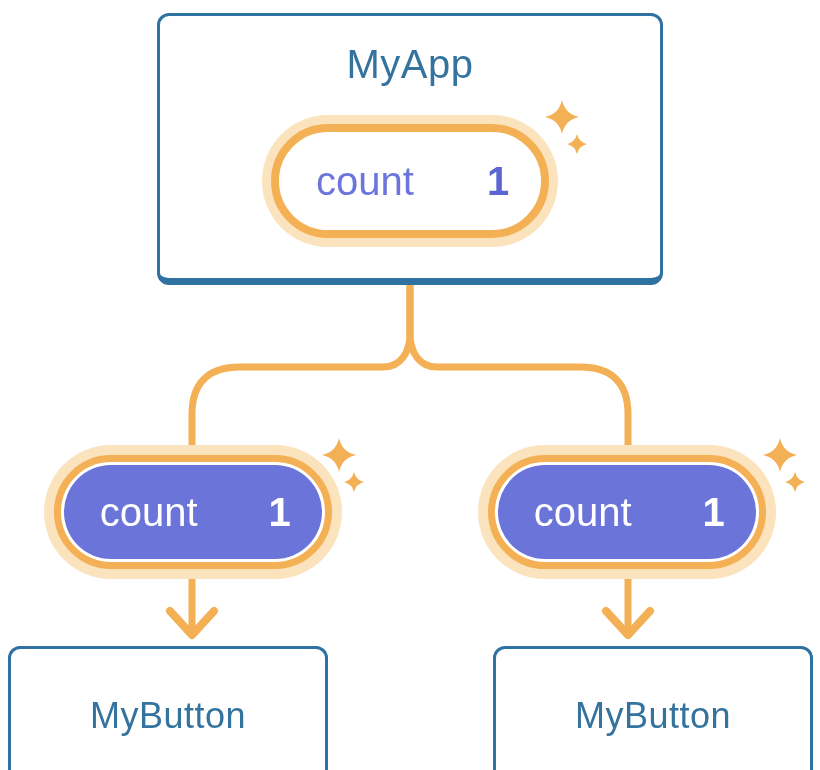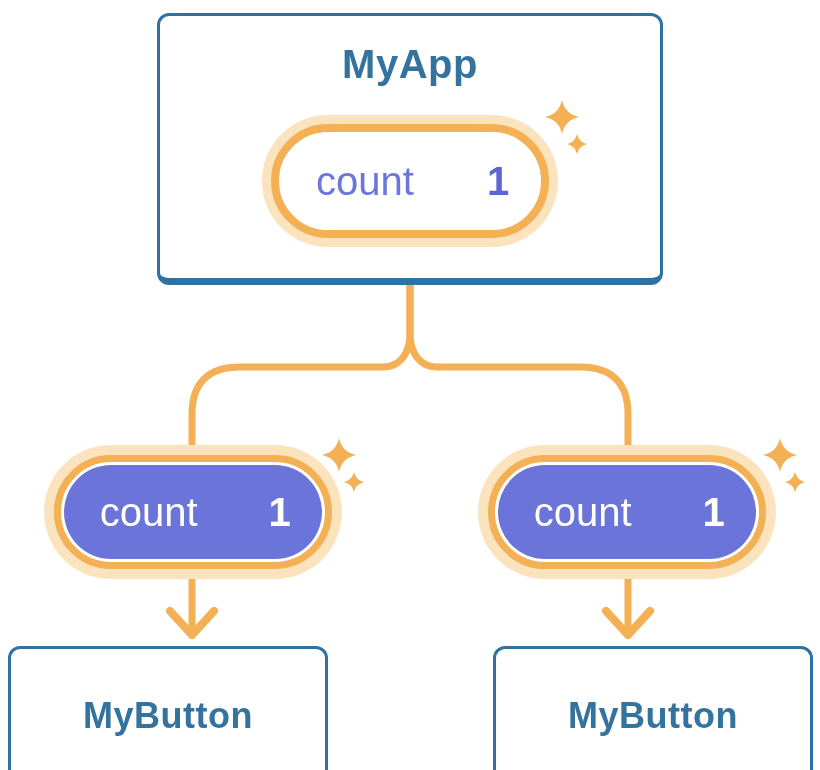--- a/index.html
+++ b/index.html
@@ -9,21 +9,21 @@
   }
   .connector-layer{position:absolute;left:0;top:0;z-index:0;}
   .card{
     position:absolute;background:#ffffff;
     border:3px solid #2f71a1;border-bottom-width:7px;border-radius:12px;
     box-sizing:border-box;z-index:1;
     display:flex;flex-direction:column;align-items:center;
   }
   .card-root{left:157px;top:13px;width:506px;height:272px;}
   .card-title{
-    color:#34739e;font-size:40px;font-weight:700;letter-spacing:.5px;
+    color:#34739e;font-size:40px;font-weight:400;letter-spacing:.5px;
     margin-top:26px;line-height:1.1;
   }
   .pill{
     position:absolute;box-sizing:border-box;z-index:2;
     border-radius:999px;display:flex;align-items:stretch;
   }
   .pill-state{
     left:271px;top:124px;width:278px;height:114px;
     background:#ffffff;border:8px solid #f4b054;
     box-shadow:0 0 0 9px #fbe3bd;

